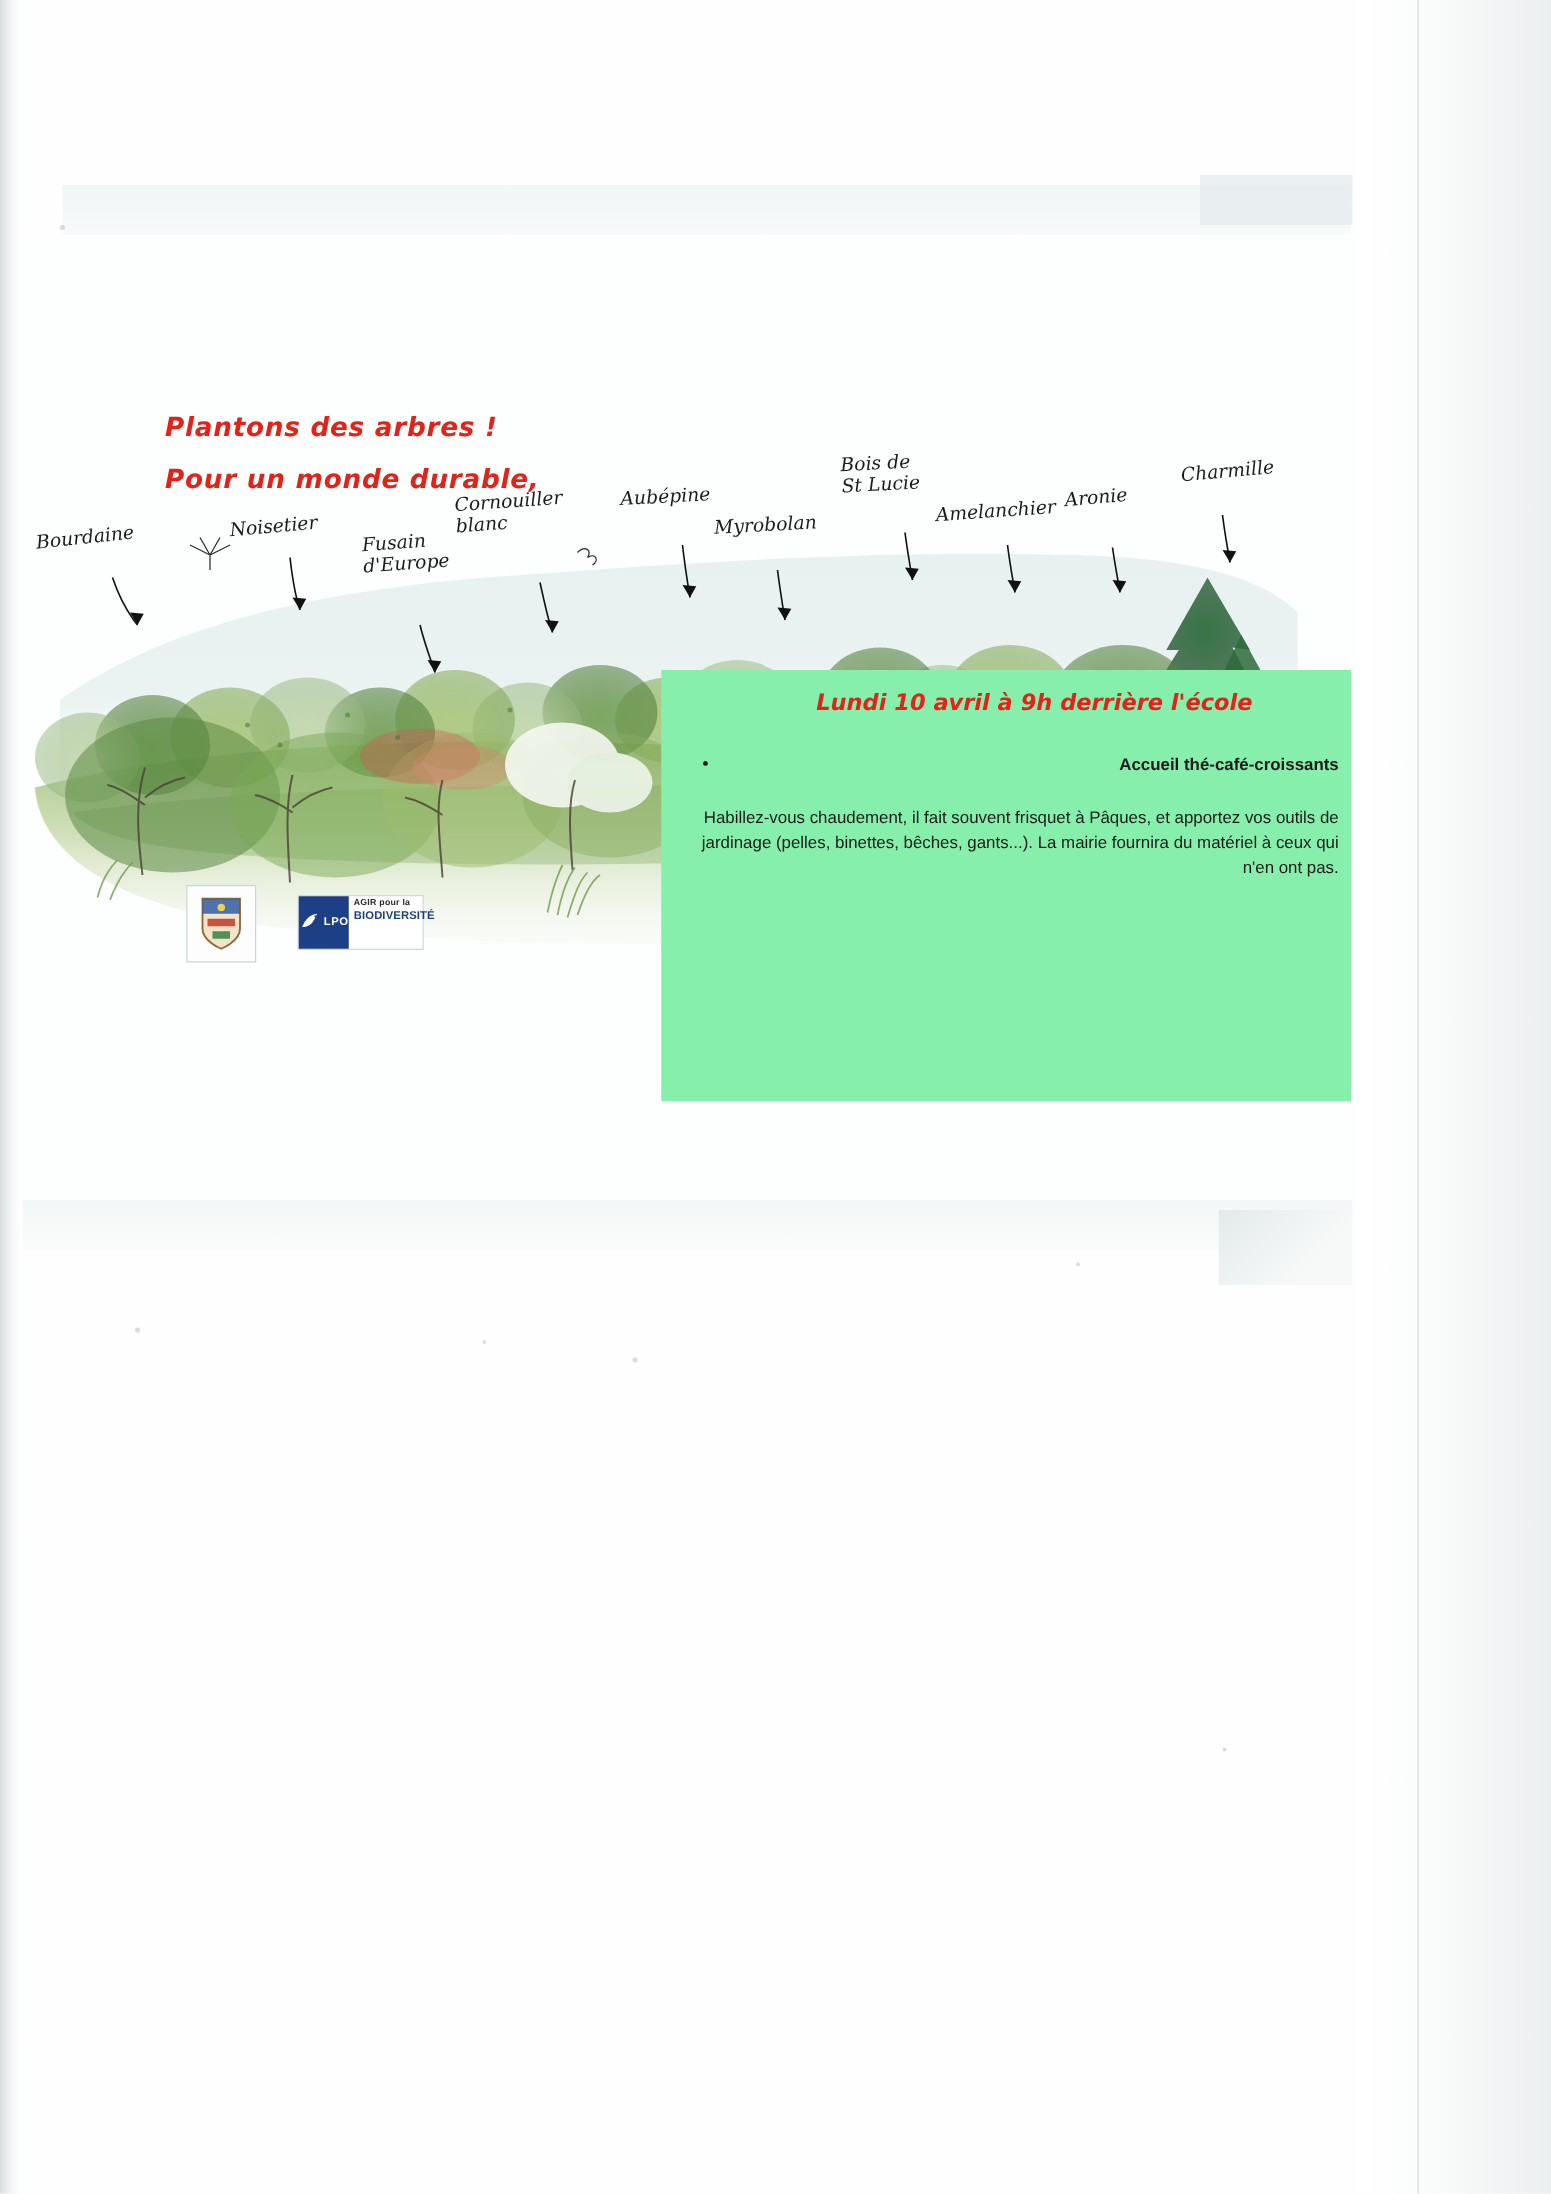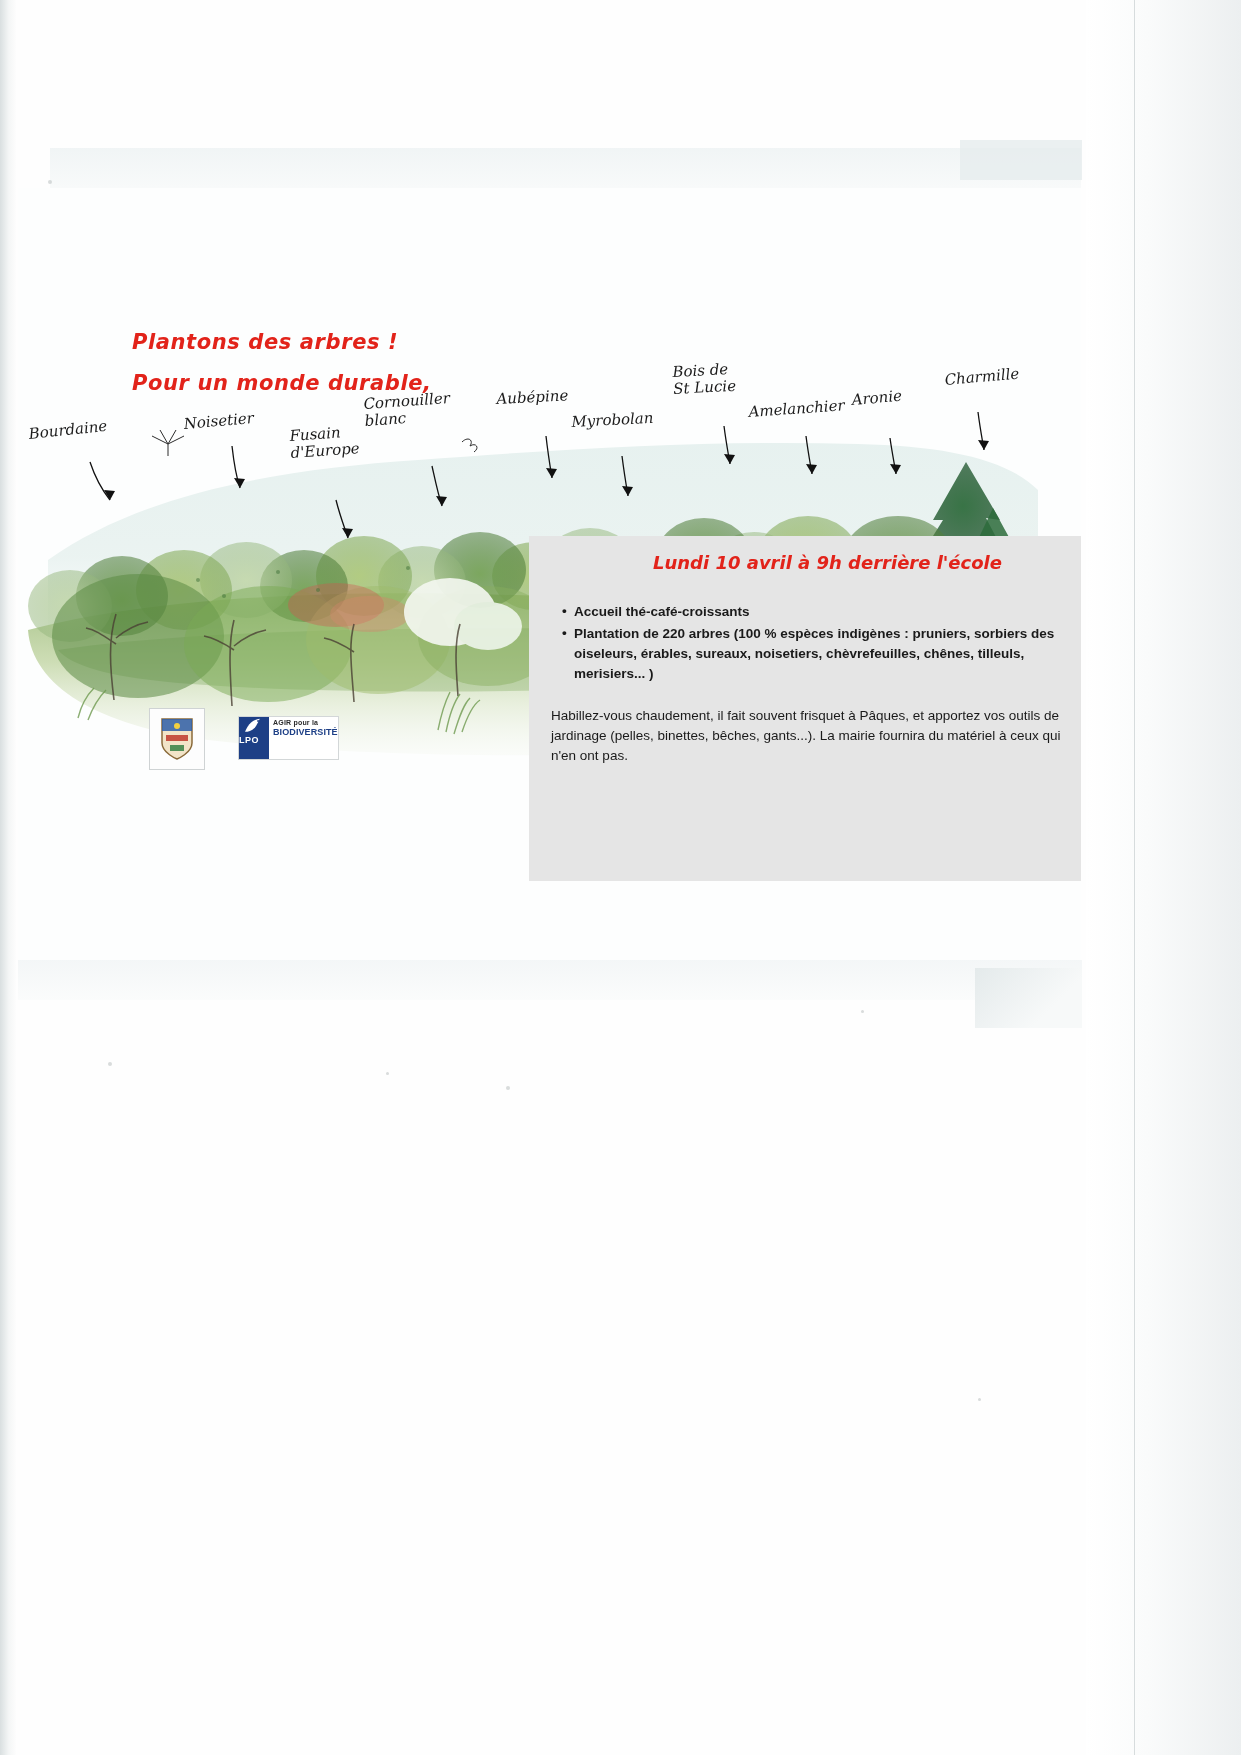--- a/index.html
+++ b/index.html
@@ -136,23 +136,24 @@
     background: #ffffff;
     border: 1px solid #d3d7d8;
     box-sizing: border-box;
     display: flex;
     align-items: stretch;
   }
   .logo-lpo .lpo-mark {
     width: 40px;
     background: #1d3f86;
     display: flex;
-    flex-direction: column;
+    flex-direction: row;
+    align-items: center;
     justify-content: flex-end;
-    padding-bottom: 14px;
+    padding-bottom: 2px;
     box-sizing: border-box;
   }
   .logo-lpo .lpo-mark .lpo-txt {
     color: #ffffff;
     font-size: 9px;
     font-weight: bold;
     letter-spacing: .5px;
     font-family: "Liberation Sans", sans-serif;
   }
   .logo-lpo .lpo-words {
@@ -175,21 +176,22 @@
     letter-spacing: .1px;
   }
 
   
   .info-panel {
     position: absolute;
     left: 529px;
     top: 536px;
     width: 552px;
     height: 345px;
-    background: #e5e5e5;
+    background: #86efac;
+    text-align: right;
   }
   .info-title {
     position: absolute;
     left: 124px;
     top: 16px;
     color: #e2231a;
     font-family: "DejaVu Sans", sans-serif;
     font-style: italic;
     font-weight: bold;
     font-size: 18px;
@@ -439,21 +441,20 @@
         <div class="l1">AGIR pour la</div>
         <div class="l2">BIODIVERSITÉ</div>
       </div>
     </div>
 
     <div class="info-panel" style="left:511px; top:348px;">
       <div class="info-title">Lundi 10 avril à 9h derrière l'école</div>
       <div class="info-body">
         <ul class="bullets">
           <li>Accueil thé-café-croissants</li>
-          <li>Plantation de 220 arbres (100 % espèces indigènes : pruniers, sorbiers des oiseleurs, érables, sureaux, noisetiers, chèvrefeuilles, chênes, tilleuls, merisiers... )</li>
         </ul>
         <p class="para">Habillez-vous chaudement, il fait souvent frisquet à Pâques, et apportez vos outils de jardinage (pelles, binettes, bêches, gants...). La mairie fournira du matériel à ceux qui n'en ont pas.</p>
       </div>
     </div>
 
   </div>
 
   <div class="headline">
     <div>Plantons des arbres !</div>
     <div>Pour un monde durable,</div>

